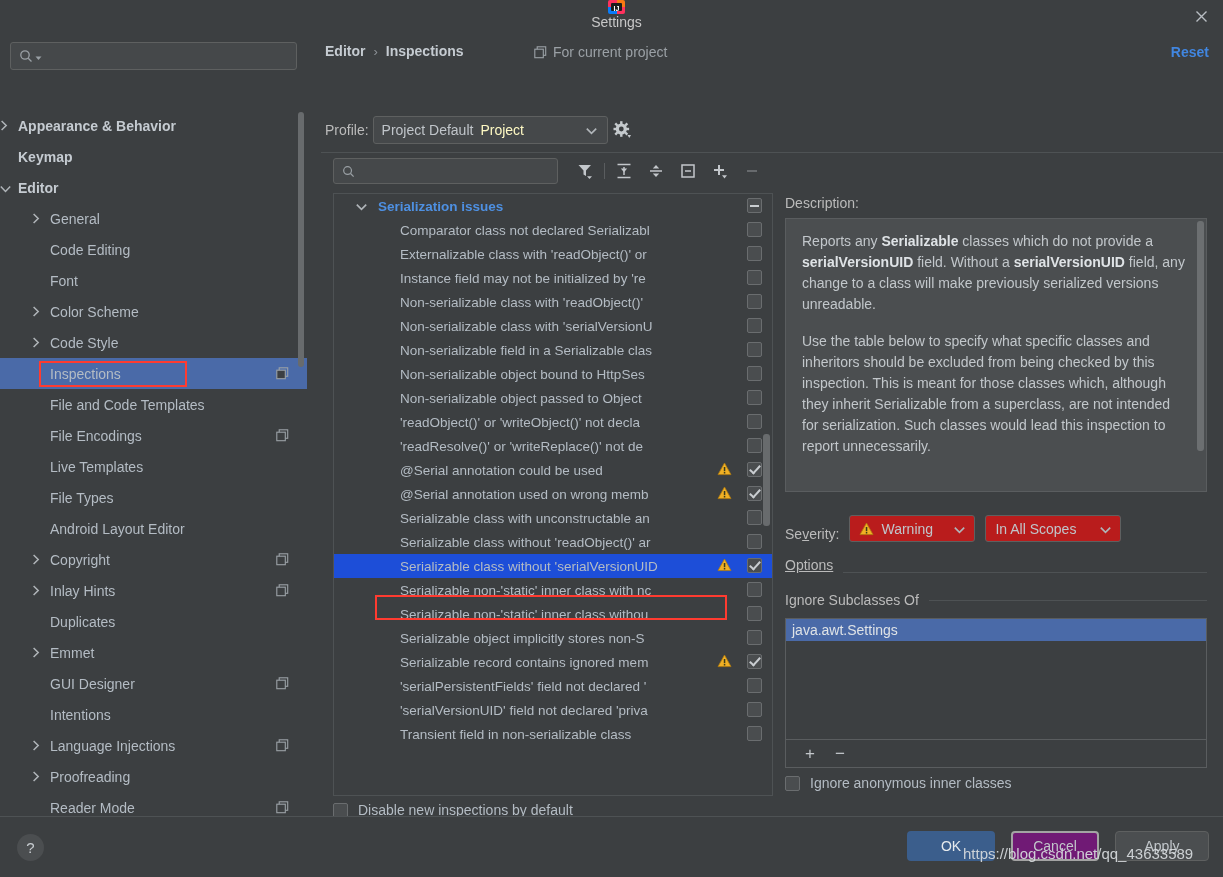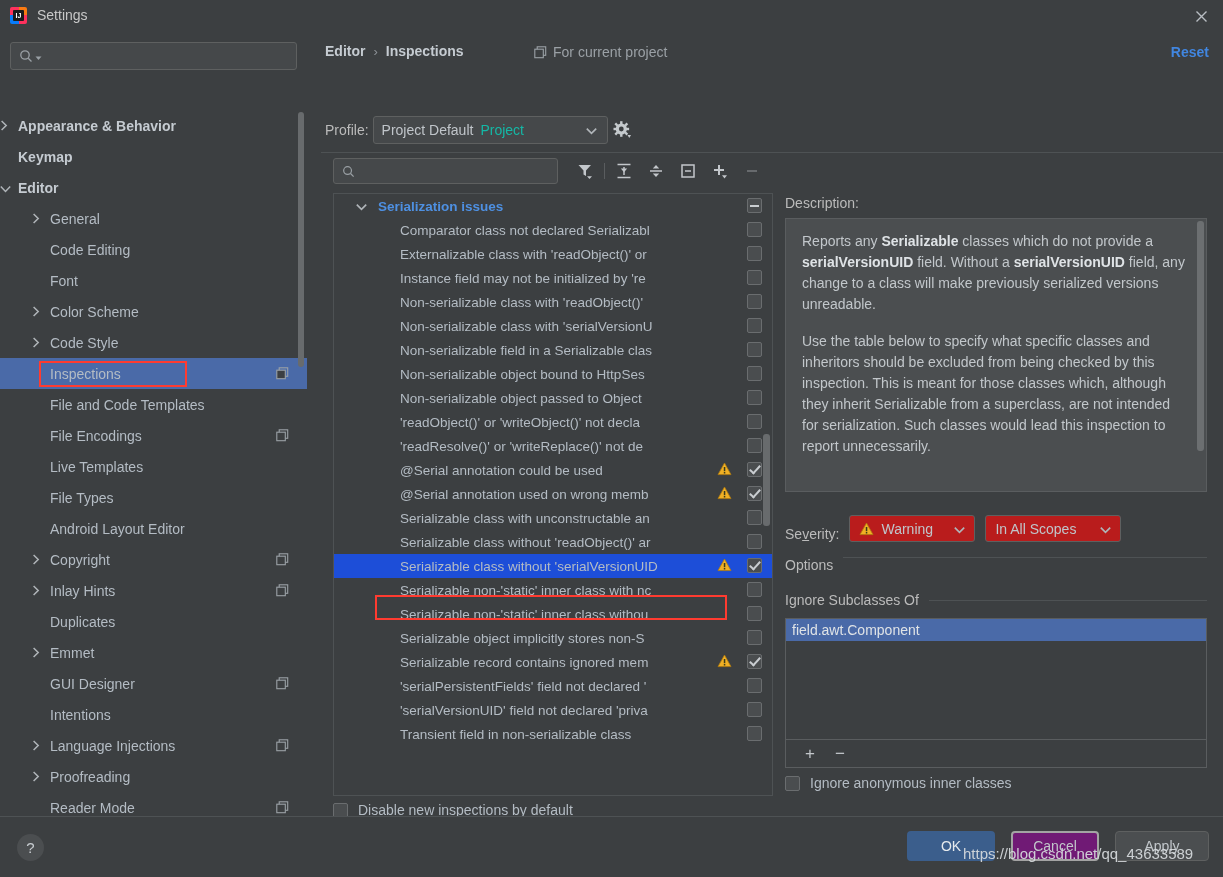--- a/index.html
+++ b/index.html
@@ -9,21 +9,21 @@
     background: #3c3f41;
     font-family: "Liberation Sans", sans-serif;
     overflow: hidden;
   }
   body { position: relative; color: #bbbbbb; font-size: 13px; }
 
   
   #titlebar {
     position: absolute; left: 0; top: 0; width: 1223px; height: 30px;
     background: #3c3f41;
-    display: flex; align-items: center;
+    display: flex; align-items: center; flex-direction: column;
   }
   #app-icon { margin-left: 10px; width: 17px; height: 17px; position: relative; border-radius: 2px; overflow: hidden; }
   #app-icon .q1 { position: absolute; left: 0; top: 0; width: 50%; height: 50%; background: #fe315d; }
   #app-icon .q2 { position: absolute; right: 0; top: 0; width: 50%; height: 50%; background: #f97a12; }
   #app-icon .q3 { position: absolute; left: 0; bottom: 0; width: 50%; height: 50%; background: #087cfa; }
   #app-icon .q4 { position: absolute; right: 0; bottom: 0; width: 50%; height: 50%; background: #fe315d; }
   #app-icon .inner { position: absolute; left: 3px; top: 3px; right: 3px; bottom: 3px; background: #1b1b1b; border-radius: 1px;
                      color: #fff; font-size: 7px; line-height: 11px; text-align: center; font-weight: bold; }
   #window-title { margin-left: 10px; font-size: 14px; color: #c8c8c8; }
   #close-btn {
@@ -74,21 +74,21 @@
   #for-current-project { position: absolute; left: 227px; top: 14px; display: flex; align-items: center; gap: 6px; color: #9ba1a6; font-size: 14px; }
   #reset-link { position: absolute; right: 14px; top: 14px; color: #4186e0; font-weight: bold; font-size: 14px; cursor: pointer; }
 
   #profile-row { position: absolute; left: 18px; top: 86px; display: flex; align-items: center; gap: 4px; }
   #profile-label { font-size: 14px; color: #bbbbbb; }
   #profile-combo {
     width: 235px; height: 28px; background: #45484a; border: 1px solid #5e6060; border-radius: 3px;
     display: flex; align-items: center; padding: 0 8px; cursor: pointer; position: relative;
   }
   #profile-combo .pv { font-size: 14px; color: #c0c5ca; }
-  #profile-combo .ps { font-size: 14px; color: #14b8a6; margin-left: 7px; }
+  #profile-combo .ps { font-size: 14px; color: #fef9c3; margin-left: 7px; }
   #profile-combo .caret { position: absolute; right: 10px; }
   #gear-btn { cursor: pointer; display: flex; align-items: center; }
 
   #divider1 { position: absolute; left: 14px; top: 122px; width: 902px; height: 1px; background: #4e5254; }
 
   
   #insp-search {
     position: absolute; left: 26px; top: 128px; width: 225px; height: 26px;
     background: #45484a; border: 1px solid #5e6060; border-radius: 3px;
     display: flex; align-items: center; padding-left: 8px;
@@ -142,21 +142,21 @@
 
   #severity-row { position: absolute; left: 478px; top: 485px; display: flex; align-items: flex-end; gap: 10px; }
   #severity-label { font-size: 14px; color: #bbbbbb; }
   #severity-label u { text-decoration: underline; }
   .combo {
     height: 27px; background: #b91c1c; border: 1px solid #5e6060; border-radius: 3px;
     display: flex; align-items: center; padding: 0 26px 0 9px; position: relative; cursor: pointer; font-size: 14px; color: #c0c5ca; gap: 7px;
   }
   .combo .caret { position: absolute; right: 9px; }
 
-  #options-legend { position: absolute; left: 478px; top: 527px; display: flex; align-items: flex-start; gap: 10px; width: 422px; }
+  #options-legend { position: absolute; left: 478px; top: 527px; display: flex; align-items: flex-end; gap: 10px; width: 422px; text-decoration: underline; }
   #options-legend span { font-size: 14px; color: #bbbbbb; white-space: nowrap; }
   #options-legend .line { flex: 1; height: 1px; background: #4e5254; }
   #ignore-legend { position: absolute; left: 478px; top: 562px; display: flex; align-items: center; gap: 10px; width: 422px; }
   #ignore-legend span { font-size: 14px; color: #bbbbbb; white-space: nowrap; }
   #ignore-legend .line { flex: 1; height: 1px; background: #4e5254; }
 
   #ignore-table {
     position: absolute; left: 478px; top: 588px; width: 422px; height: 122px;
     background: #3c3f41; border: 1px solid #5a5d5f; overflow: hidden;
   }
@@ -636,21 +636,21 @@
     <span>Options</span>
     <span class="line"></span>
   </div>
   <div id="ignore-legend">
     <span>Ignore Subclasses Of</span>
     <span class="line"></span>
   </div>
 
   <div id="ignore-table">
     <div id="ig-rows">
-        <div class="ig-row selected">field.awt.Component</div>
+        <div class="ig-row selected">java.awt.Settings</div>
       </div>
   </div>
   <div id="ignore-btnbar">
     <div class="ib">+</div>
     <div class="ib">−</div>
   </div>
 
   <div id="ignore-anon-row">
     <span class="sq-cb"></span>
     <span>Ignore anonymous inner classes</span>

